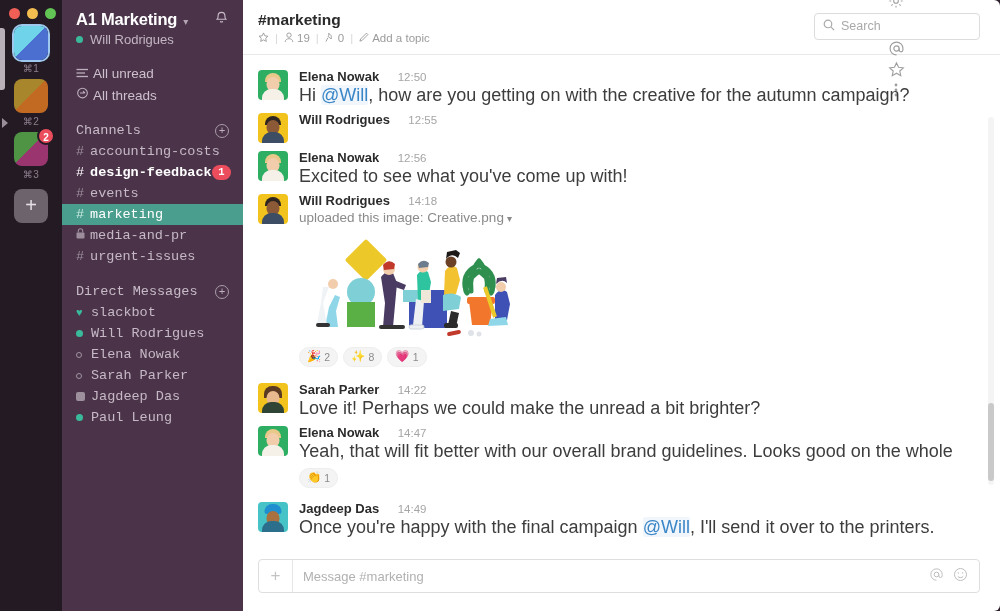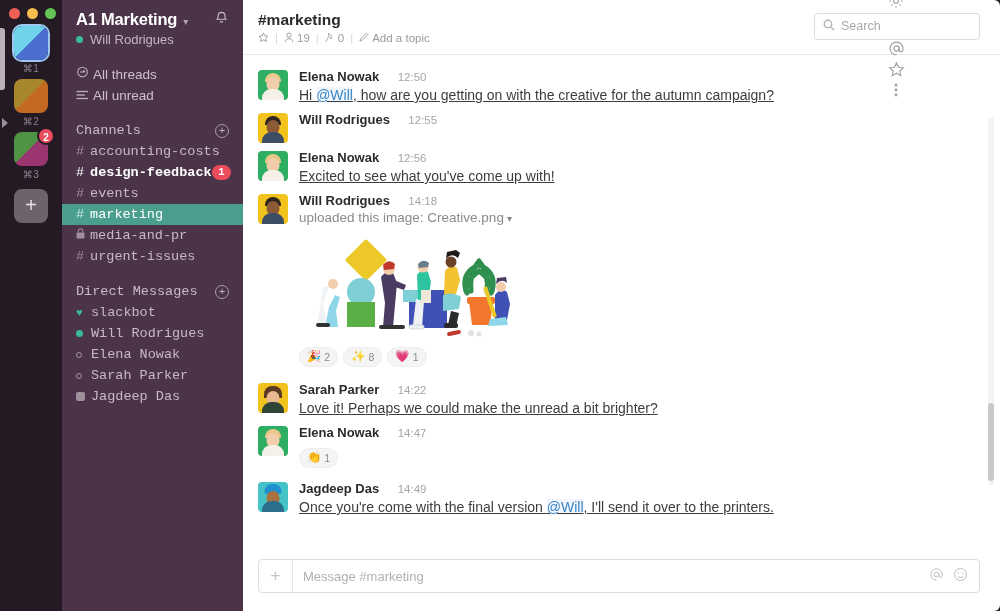--- a/index.html
+++ b/index.html
@@ -138,21 +138,21 @@
   .face { position:absolute; left:50%; transform:translateX(-50%); }
   .head { width: 13px; height: 14px; border-radius: 50% 50% 45% 45%; top: 6px; }
   .hair { width: 16px; height: 9px; border-radius: 8px 8px 0 0; top: 3px; }
   .body-s { width: 22px; height: 11px; border-radius: 9px 9px 0 0; bottom: 0; }
   .turban { width: 17px; height: 10px; border-radius: 9px 9px 3px 3px; top: 2px; background:#1f8fd0;}
 
   .mbody { flex: 1; min-width: 0; }
   .mhead { line-height: 16px; }
   .mname { font-size: 13px; font-weight: bold; color: #2b2b2b; }
   .mtime { font-size: 11.5px; color: #a5a5a5; margin-left: 14px; }
-  .mtext { font-size: 14px; color: #3d3d3d; line-height: 19px; margin-top: 1px; text-decoration: underline; }
+  .mtext { font-size: 18px; color: #3d3d3d; line-height: 19px; margin-top: 1px; }
   .mention { color: #3b86c7; background: rgba(59,134,199,0.08); border-radius: 2px; }
   .upload-line { font-size: 13.5px; color: #8a8a8a; margin-top: 1px; }
   .upload-line .fname { color: #8a8a8a; }
   .dncaret { color: #8a8a8a; font-size: 10px; margin-left: 3px; }
 
   .reactions { display: flex; gap: 5px; margin-top: 7px; }
   .rbadge {
     display: flex; align-items: center; gap: 3px; background: #f4f4f4;
     border: 1px solid #eeeeee; border-radius: 11px; height: 20px; padding: 0 7px;
     font-size: 10.5px; color: #8b8b8b;
@@ -228,36 +228,36 @@
       </div>
       <div class="ws-user">
         <span class="presence"></span>
         <span>Will Rodrigues</span>
       </div>
     </div>
 
     <div class="nav-block">
       <div class="nav-row">
         <span class="ic">
-          <svg width="13" height="13" viewBox="0 0 14 14" fill="none" stroke="#bdaebc" stroke-width="1.2">
-            <circle cx="7" cy="6.5" r="5.2"></circle>
-              <path d="M4.3 6.5h5.4M9.7 6.5L7.6 4.6"></path>
-          </svg>
-        </span>
-        <span>All threads</span>
-      </div>
-      <div class="nav-row">
-        <span class="ic">
           <svg width="13" height="10" viewBox="0 0 13 10" stroke="#bdaebc" stroke-width="1.3">
             <line x1="0.5" y1="1.5" x2="12" y2="1.5"></line>
               <line x1="0.5" y1="5" x2="9" y2="5"></line>
               <line x1="0.5" y1="8.5" x2="12" y2="8.5"></line>
           </svg>
         </span>
         <span>All unread</span>
+      </div>
+      <div class="nav-row">
+        <span class="ic">
+          <svg width="13" height="13" viewBox="0 0 14 14" fill="none" stroke="#bdaebc" stroke-width="1.2">
+            <circle cx="7" cy="6.5" r="5.2"></circle>
+              <path d="M4.3 6.5h5.4M9.7 6.5L7.6 4.6"></path>
+          </svg>
+        </span>
+        <span>All threads</span>
       </div>
     </div>
 
     <div class="group">
       <div class="group-head">
         <span>Channels</span>
         <span class="plus-circle">+</span>
       </div>
 
       <div class="ch-row">
@@ -323,20 +323,26 @@
         <span class="dm-ic">
             <span class="presence open" style="margin:0;"></span>
           </span>
         <span>Sarah Parker</span>
       </div>
       <div class="dm-row">
         <span class="dm-ic">
             <span class="sq"></span>
           </span>
         <span>Jagdeep Das</span>
+      </div>
+      <div class="dm-row">
+        <span class="dm-ic">
+            <span class="presence" style="margin:0;"></span>
+          </span>
+        <span>Paul Leung</span>
       </div>
     </div>
   </div>
 
   <div class="main">
 
     <div class="topbar">
       <div class="topbar-left">
         <div class="ch-title">#marketing</div>
         <div class="ch-meta">
@@ -574,20 +580,21 @@
         <div class="avatar av-green">
           <span class="face hair" style="background:#e8c98a;"></span>
           <span class="face head" style="background:#f2cdab;top:7px;"></span>
           <span class="face body-s" style="background:#f5f0e8;"></span>
         </div>
         <div class="mbody">
           <div class="mhead">
             <span class="mname">Elena Nowak</span>
             <span class="mtime">14:47</span>
           </div>
+          <div class="mtext">Yeah, that will fit better with our overall brand guidelines. Looks good on the whole</div>
           <div class="reactions">
             <div class="rbadge">
               <span class="emo">👏</span>
               <span>1</span>
             </div>
           </div>
         </div>
       </div>
 
       <div class="msg" style="margin-top:6px;">
@@ -595,21 +602,21 @@
           <span class="face turban"></span>
           <span class="face head" style="background:#a8713f;top:9px;"></span>
           <span class="face body-s" style="background:#2b6f8c;"></span>
         </div>
         <div class="mbody">
           <div class="mhead">
             <span class="mname">Jagdeep Das</span>
             <span class="mtime">14:49</span>
           </div>
           <div class="mtext">
-            <span>Once you're come with the final version </span><span class="mention">@Will</span><span>, I'll send it over to the printers.</span>
+            <span>Once you're happy with the final campaign </span><span class="mention">@Will</span><span>, I'll send it over to the printers.</span>
           </div>
         </div>
       </div>
 
       <div class="scroll-track"></div>
       <div class="scroll-thumb"></div>
     </div>
 
     <div class="composer-wrap">
       <div class="composer">

